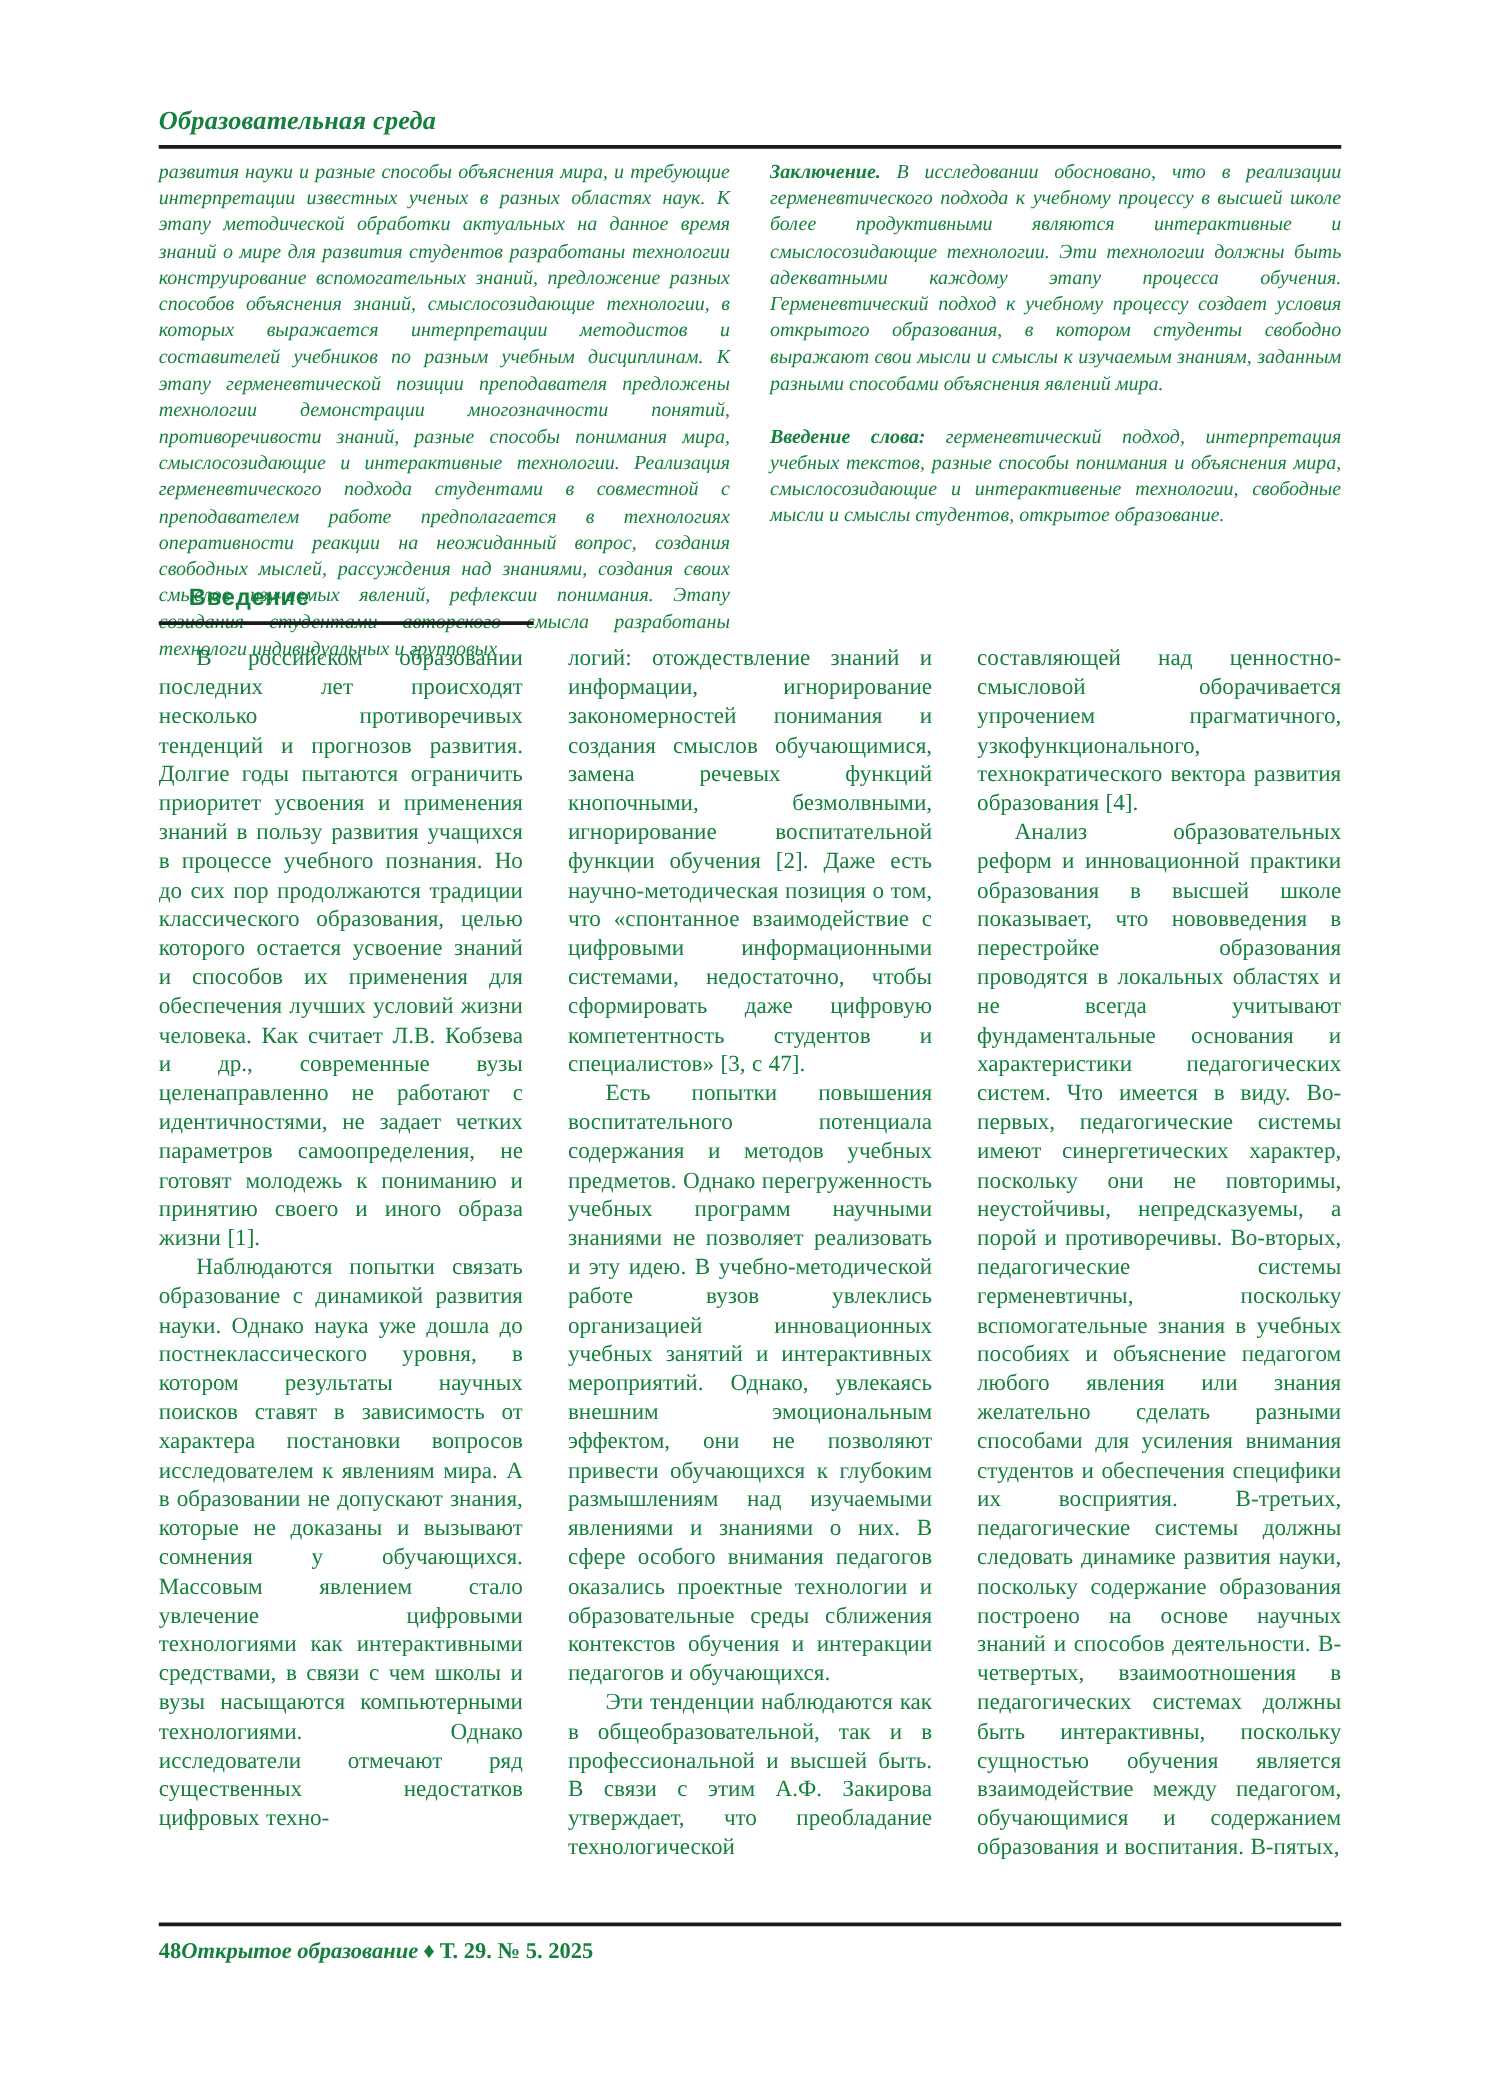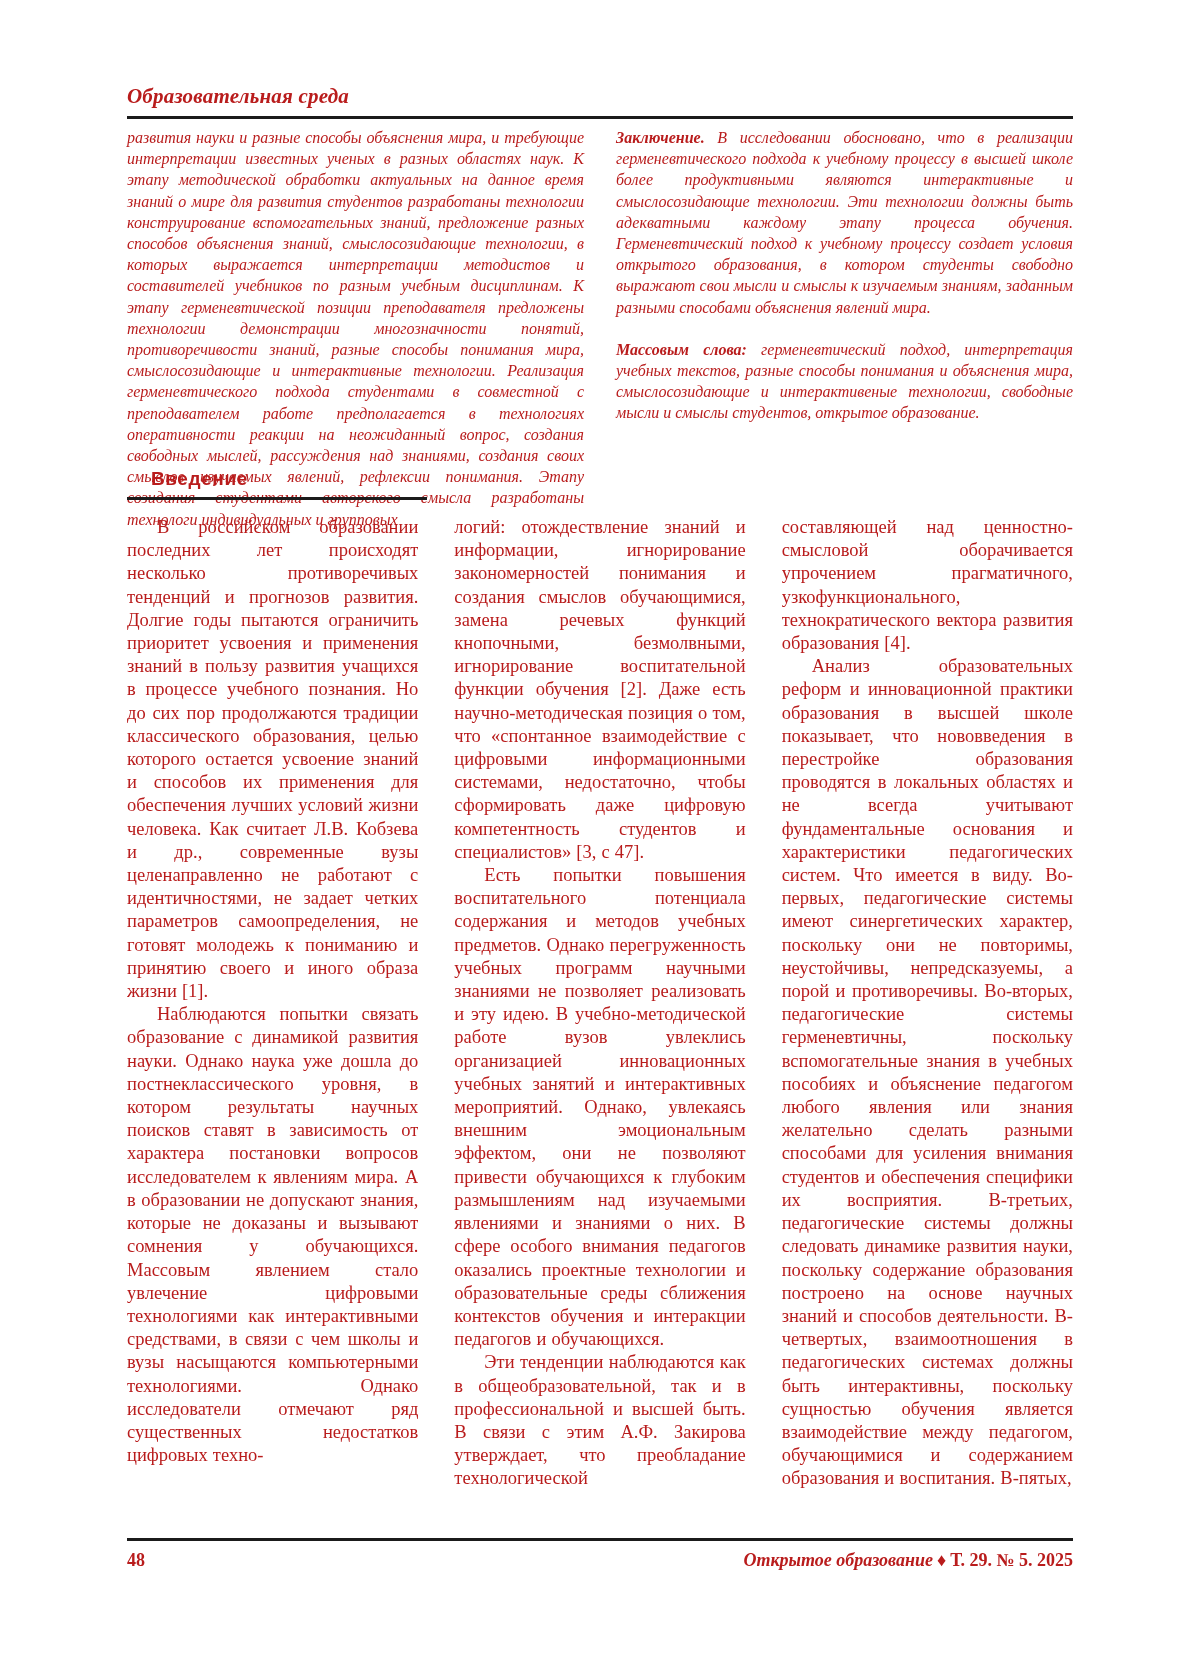--- a/index.html
+++ b/index.html
@@ -1,21 +1,21 @@
 <!DOCTYPE html>
 <html lang="ru"><head>
 <meta charset="utf-8">
 <style>
   * { margin:0; padding:0; box-sizing:border-box; }
   html,body { background:#ffffff; }
   .page {
     position:relative;
     width:1200px; height:1674px;
     background:#ffffff;
-    color:#b91c1c;
+    color:#15803d;
     font-family:"Liberation Serif","DejaVu Serif",serif;
     overflow:hidden;
   }
   
   .running-head {
     position:absolute; left:127px; top:84px;
     font-size:21px; font-weight:bold; font-style:italic;
     letter-spacing:.2px;
   }
   .head-rule {
@@ -56,42 +56,42 @@
     word-spacing:.5px;
   }
   .columns p.indent { text-indent:30px; }
   
   .foot-rule {
     position:absolute; left:127px; top:1538px;
     width:946px; height:3px; background:#1b1b1b;
   }
   .footer-row {
     position:absolute; left:127px; top:1550px; width:946px;
-    display:flex; justify-content:space-between; align-items:baseline;
+    display:flex; align-items:baseline;
   }
   .page-number { font-weight:bold; font-size:18px; }
   .journal-line { font-size:18px; font-weight:bold; }
   .journal-name { font-style:italic; }
   .journal-diamond { font-style:normal; padding:0 4px; }
 </style>
 </head>
 <body>
 
 <div class="page">
 
   <div class="running-head">Образовательная среда</div>
   <div class="head-rule"></div>
 
   <div class="abstract">
     <div class="col">
       <p>развития науки и разные способы объяснения мира, и требующие интерпретации известных ученых в разных областях наук. К этапу методической обработки актуальных на данное время знаний о мире для развития студентов разработаны технологии конструирование вспомогательных знаний, предложение разных способов объяснения знаний, смыслосозидающие технологии, в которых выражается интерпретации методистов и составителей учебников по разным учебным дисциплинам. К этапу герменевтической позиции преподавателя предложены технологии демонстрации многозначности понятий, противоречивости знаний, разные способы понимания мира, смыслосозидающие и интерактивные технологии. Реализация герменевтического подхода студентами в совместной с преподавателем работе предполагается в технологиях оперативности реакции на неожиданный вопрос, создания свободных мыслей, рассуждения над знаниями, создания своих смыслов изучаемых явлений, рефлексии понимания. Этапу созидания студентами авторского смысла разработаны технологи индивидуальных и групповых</p>
     </div>
     <div class="col">
       <p><b>Заключение.</b> <span>В исследовании обосновано, что в реализации герменевтического подхода к учебному процессу в высшей школе более продуктивными являются интерактивные и смыслосозидающие технологии. Эти технологии должны быть адекватными каждому этапу процесса обучения. Герменевтический подход к учебному процессу создает условия открытого образования, в котором студенты свободно выражают свои мысли и смыслы к изучаемым знаниям, заданным разными способами объяснения явлений мира.</span></p>
-      <p class="keywords"><b>Массовым слова:</b> <span>герменевтический подход, интерпретация учебных текстов, разные способы понимания и объяснения мира, смыслосозидающие и интерактивеные технологии, свободные мысли и смыслы студентов, открытое образование.</span></p>
+      <p class="keywords"><b>Введение слова:</b> <span>герменевтический подход, интерпретация учебных текстов, разные способы понимания и объяснения мира, смыслосозидающие и интерактивеные технологии, свободные мысли и смыслы студентов, открытое образование.</span></p>
     </div>
   </div>
 
   <div class="intro-head">
     <div class="title">Введение</div>
     <div class="rule"></div>
   </div>
 
   <div class="columns">
     <div class="col">

